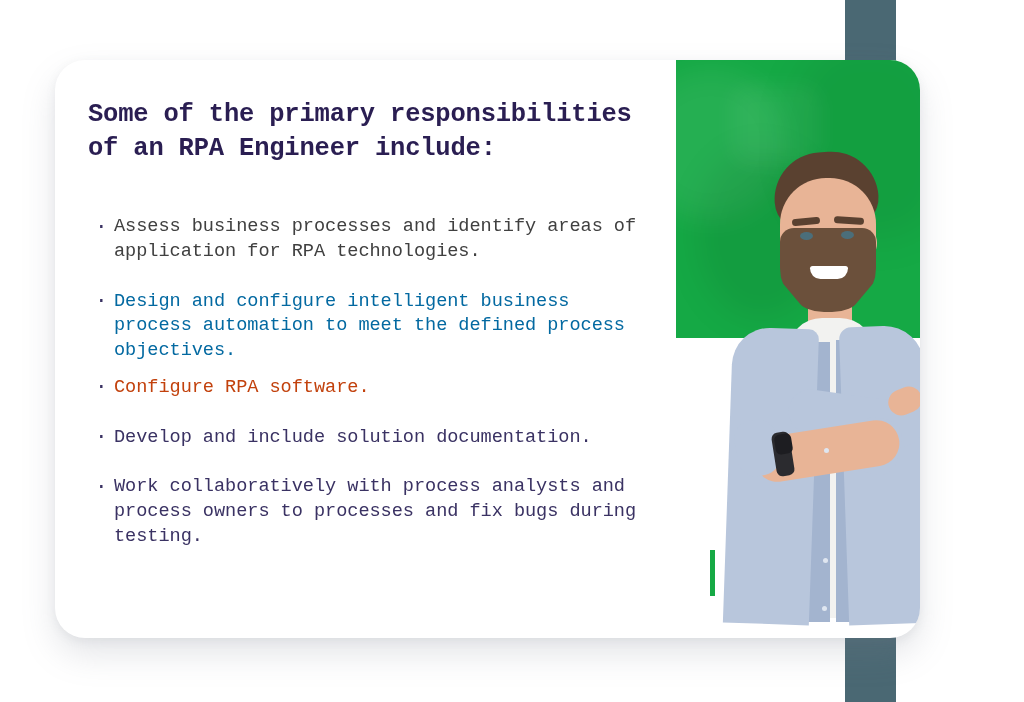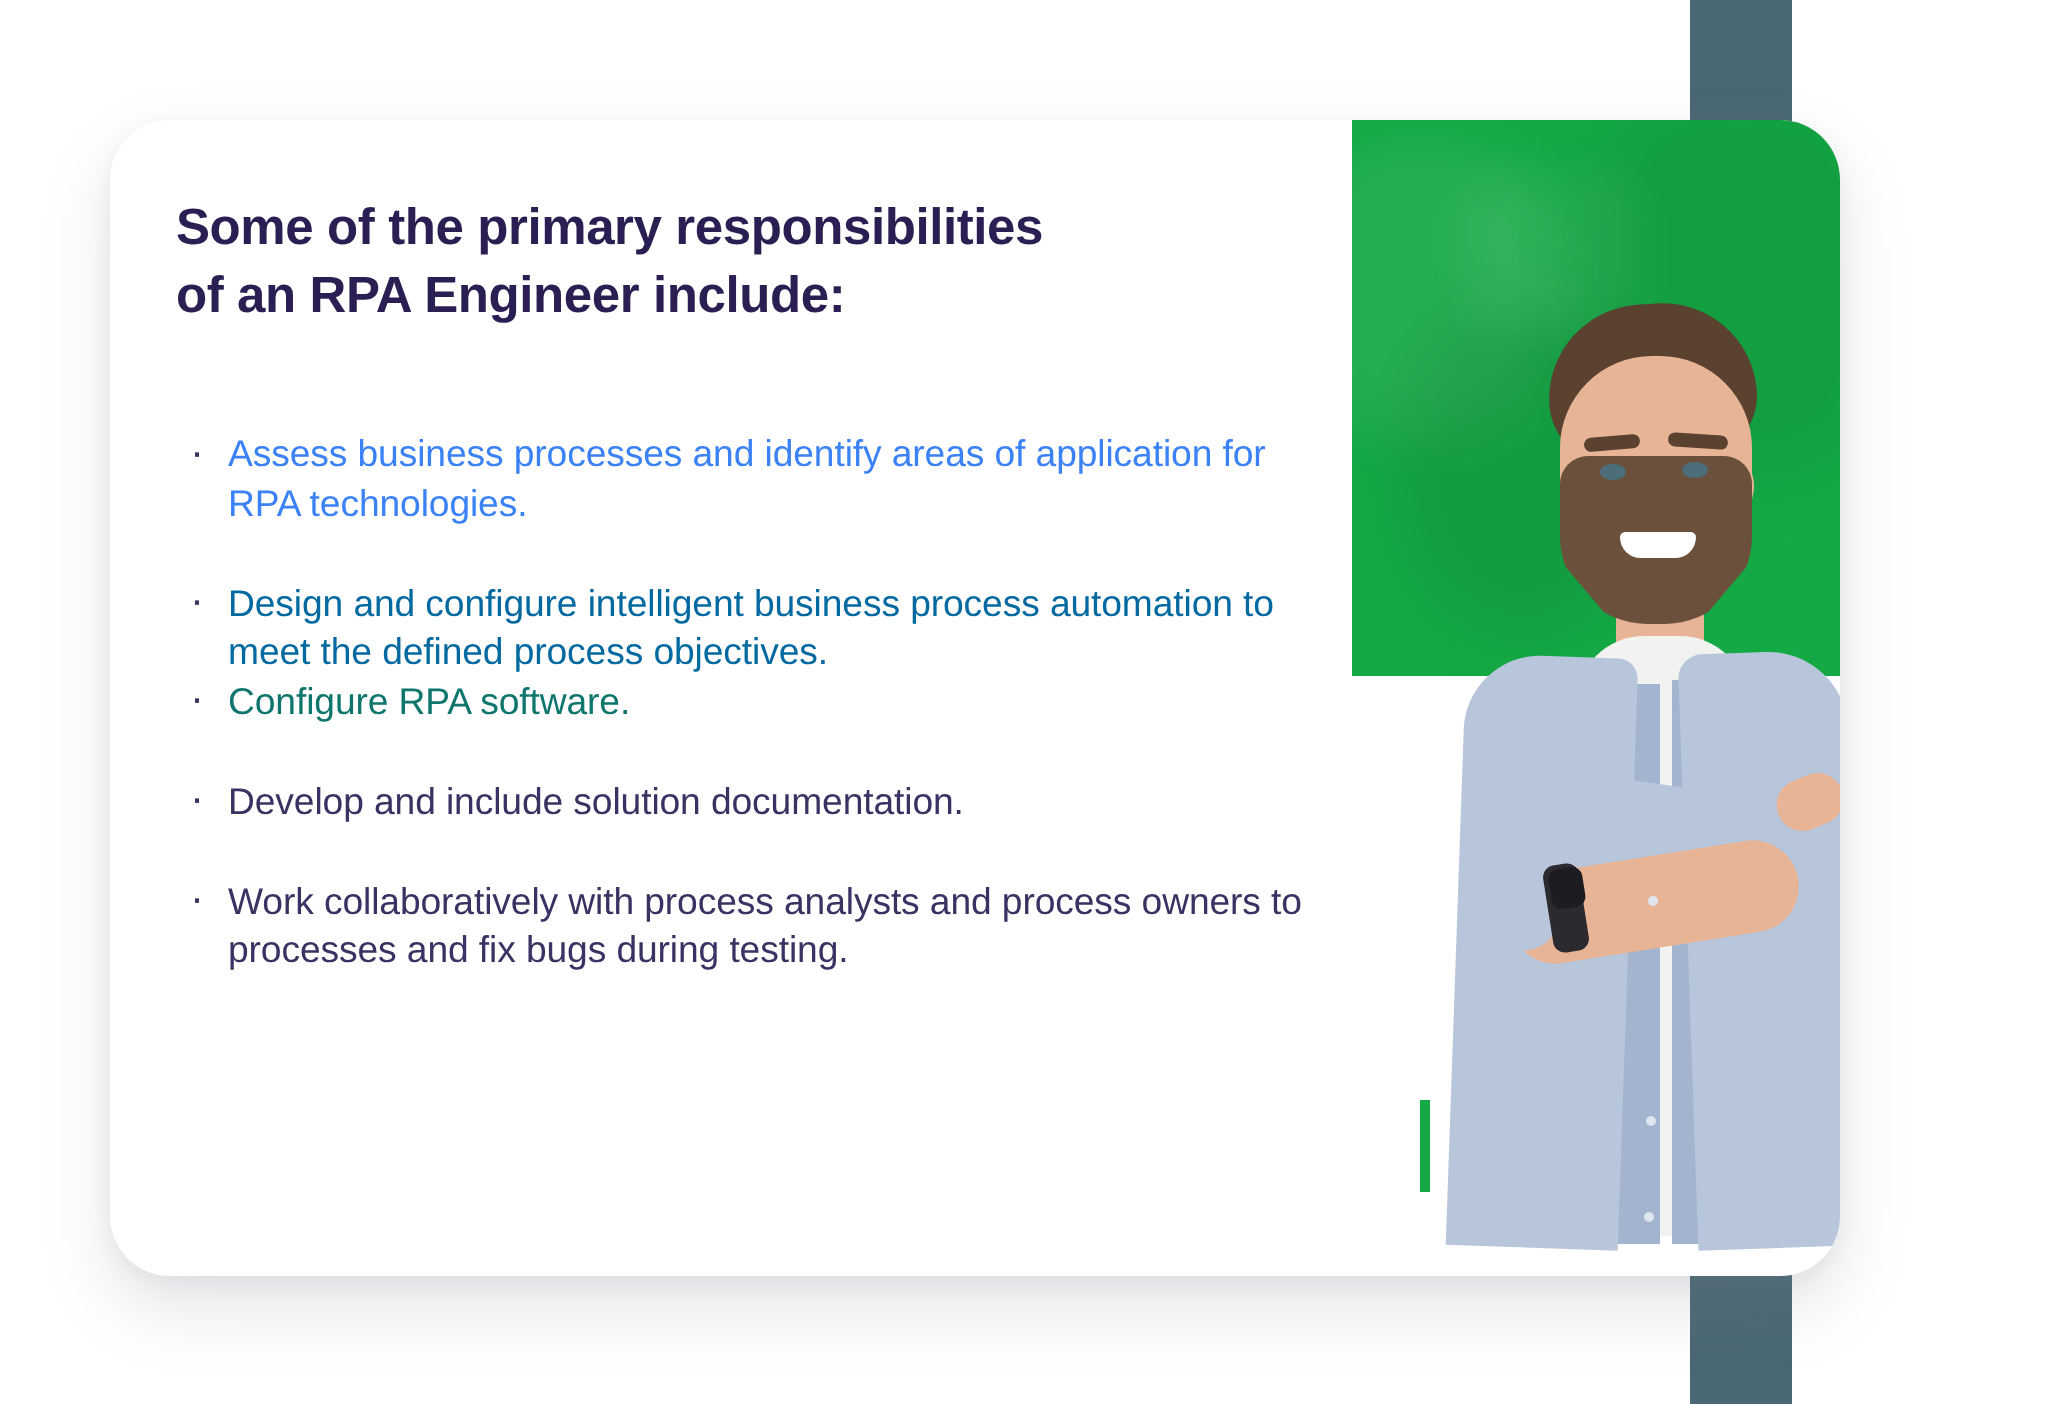--- a/index.html
+++ b/index.html
@@ -2,21 +2,21 @@
 <html><head>
 <meta charset="utf-8">
 <style>
   * { margin:0; padding:0; box-sizing:border-box; }
   html, body {
     width:1024px; height:702px;
     background:#ffffff;
     font-family:"Liberation Sans", sans-serif;
     overflow:hidden;
   }
-  .stage { position:relative; width:896px; height:702px; background:#ffffff; }
+  .stage { position:relative; width:896px; height:702px; background:#ffffff;font-family:Liberation Mono, monospace; }
 
   
   .slate-bar {
     position:absolute; top:0; right:0;
     width:51px; height:702px;
   }
 
   
   .card {
     position:absolute;
@@ -205,23 +205,23 @@
   <div class="slate-bar" style="background: rgb(74, 104, 115);"></div>
 
   <div class="card" style="background: rgb(255, 255, 255);">
 
     <div class="text-col">
 
       <h1 class="heading" style="color: rgb(42, 30, 82);">Some of the primary responsibilities
 of an RPA Engineer include:</h1>
 
       <ul class="bullet-list">
-        <li class="bullet-item" style="color: #3b82f6;">Assess business processes and identify areas of application for RPA technologies.</li>
+        <li class="bullet-item" style="color: #404040;">Assess business processes and identify areas of application for RPA technologies.</li>
         <li class="bullet-item gap-lg" style="color: #0369a1; margin-top: 25px;">Design and configure intelligent business process automation to meet the defined process objectives.</li>
-        <li class="bullet-item gap-sm" style="color: #0f766e; margin-top: 0px;">Configure RPA software.</li>
+        <li class="bullet-item gap-sm" style="color: #c2410c; margin-top: 12px;">Configure RPA software.</li>
         <li class="bullet-item gap-lg" style="color: rgb(58, 50, 99); margin-top: 25px;">Develop and include solution documentation.</li>
         <li class="bullet-item gap-lg" style="color: rgb(58, 50, 99); margin-top: 25px;">Work collaboratively with process analysts and process owners to processes and fix bugs during testing.</li>
       </ul>
     </div>
 
     <div class="photo-zone">
 
       <div class="green-panel">
         <div class="g-base" style="background: rgb(21, 169, 69);"></div>
         <div class="g-blob1"></div>

